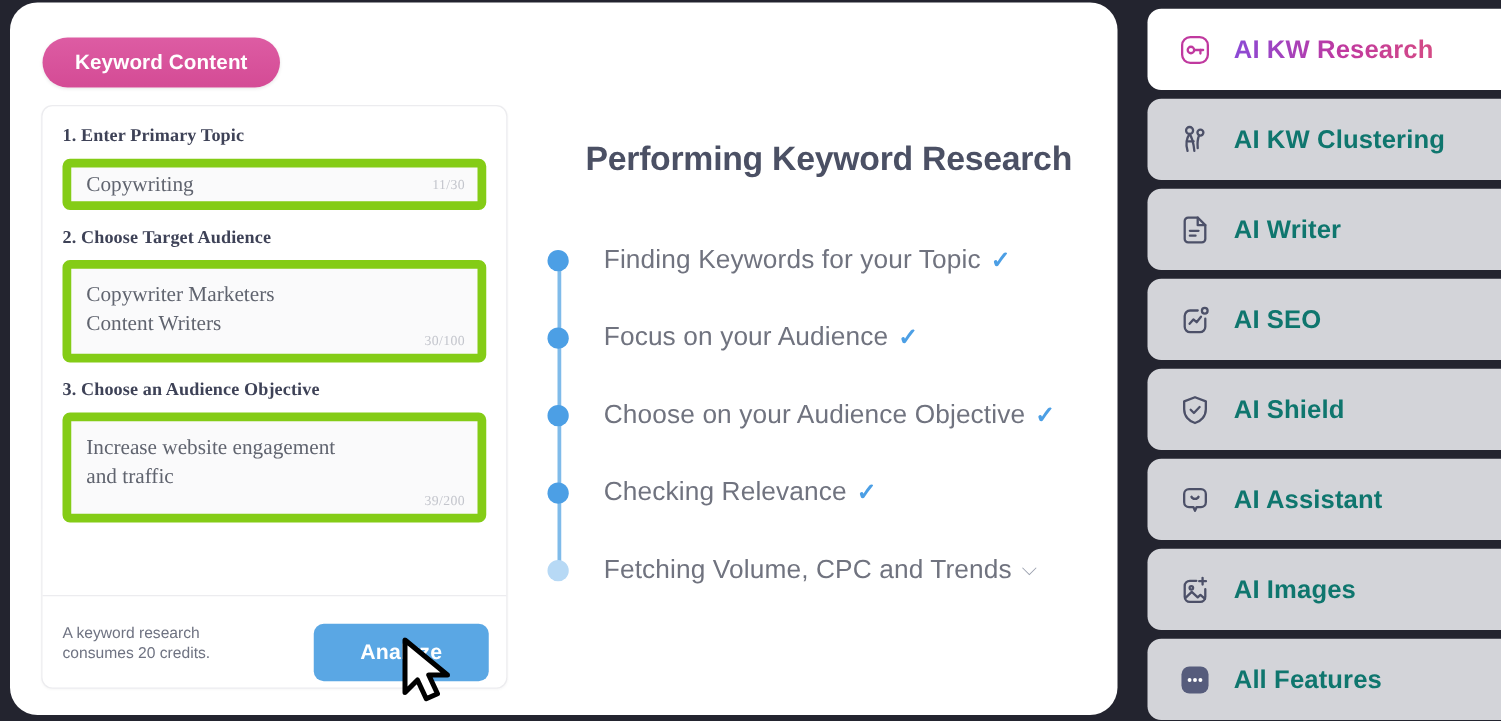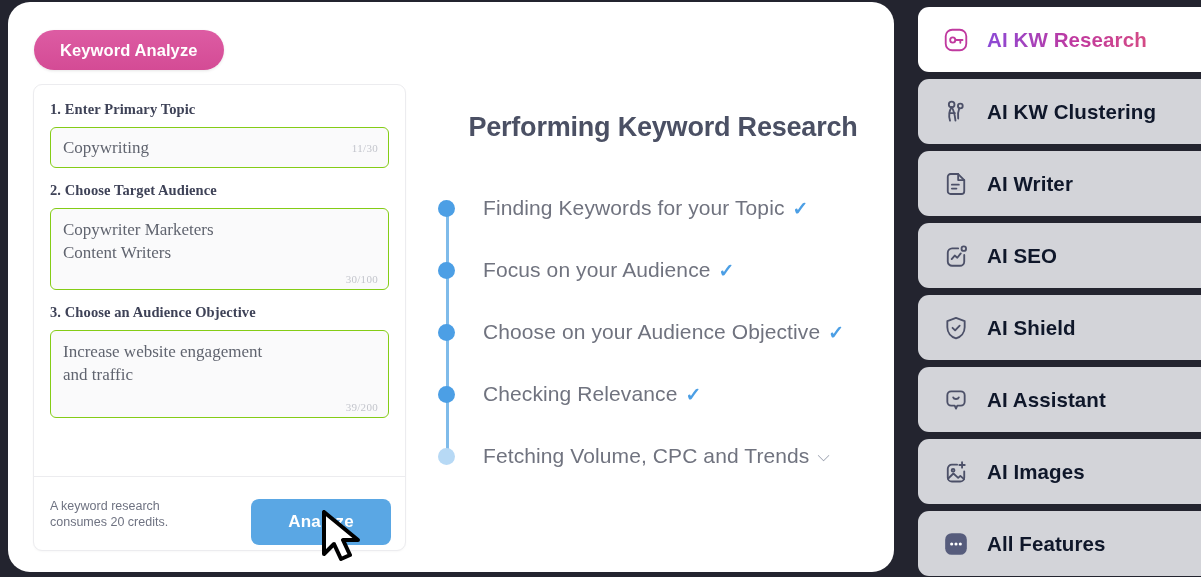--- a/index.html
+++ b/index.html
@@ -53,21 +53,21 @@
   .form-body { padding: 16px 16px 0 16px; font-family: Liberation Serif, serif; }
   .field-label {
     font-size: 14.5px;
     font-weight: bold;
     color: #3e4257;
     letter-spacing: .1px;
     margin-bottom: 9px;
   }
   .field-box {
     position: relative;
-    border: 1px solid #84cc16;
+    border: 7px solid #84cc16;
     border-radius: 6px;
     background: #fafafb;
     padding: 9px 12px;
     margin-bottom: 14px;
   }
   .field-box.one-line { height: 41px; display: flex; align-items: center; }
   .field-box.tall-1 { height: 82px; }
   .field-box.tall-2 { height: 88px; }
   .field-value {
     font-size: 17px;
@@ -197,21 +197,21 @@
     width: 27px; height: 27px;
     flex: 0 0 27px;
     display: flex; align-items: center; justify-content: center;
     color: #4c5068;
   }
   .side-icon svg { display: block; }
   .side-label {
     margin-left: 18px;
     font-size: 20.5px;
     font-weight: bold;
-    color: #0f172a;
+    color: #0f766e;
     letter-spacing: .1px;
   }
   .side-item.active .side-label {
     background: linear-gradient(90deg, #8b4ad6 0%, #c0399f 55%, #d44b85 100%);
     -webkit-background-clip: text;
     background-clip: text;
     color: transparent;
   }
 
   
@@ -224,21 +224,21 @@
   }
 </style>
 </head>
 <body>
 
 <div class="screen">
 
   <div class="main-panel">
 
     <div class="badge">
-      <span>Keyword Analyze</span>
+      <span>Keyword Content</span>
     </div>
 
     <div class="form-card">
       <div class="form-body">
 
         <div class="field-label">1. Enter Primary Topic</div>
         <div class="field-box one-line">
           <div class="field-value" placeholder="Enter your primary topic">Copywriting</div>
           <div class="counter">11/30</div>
         </div>

